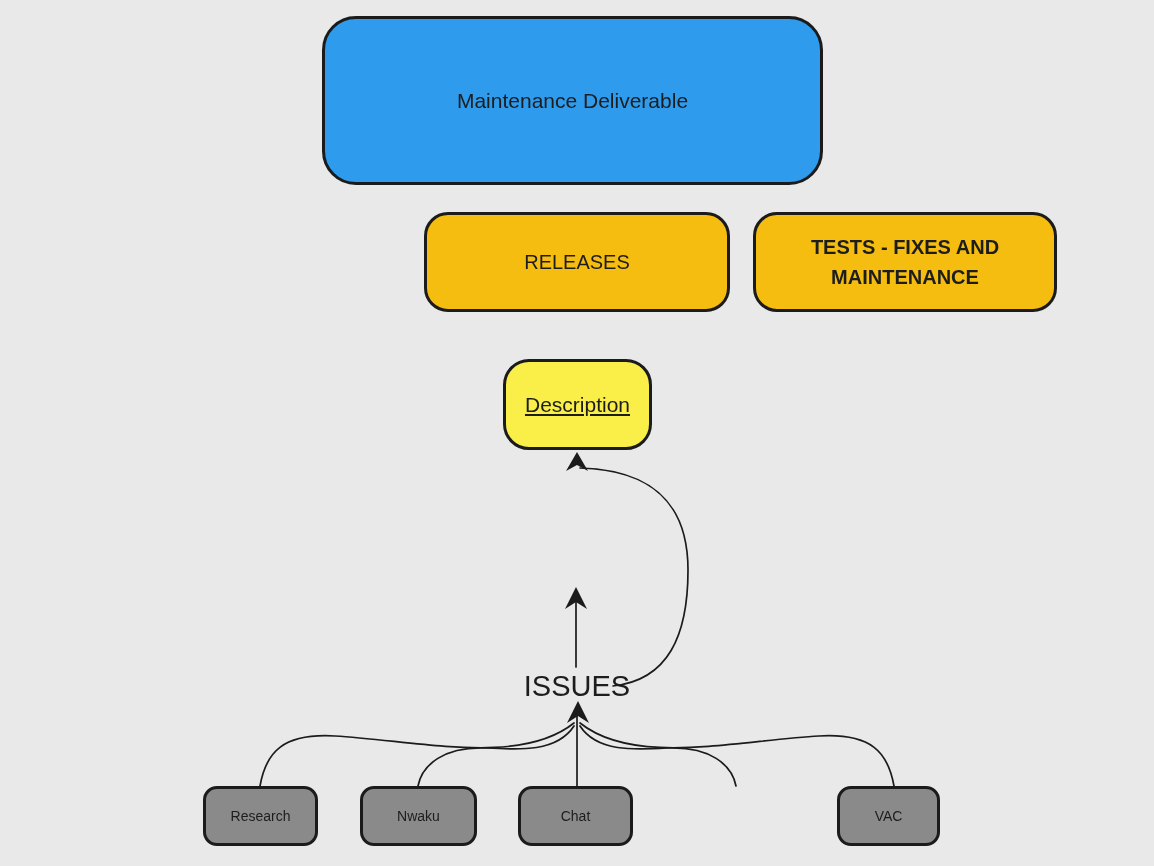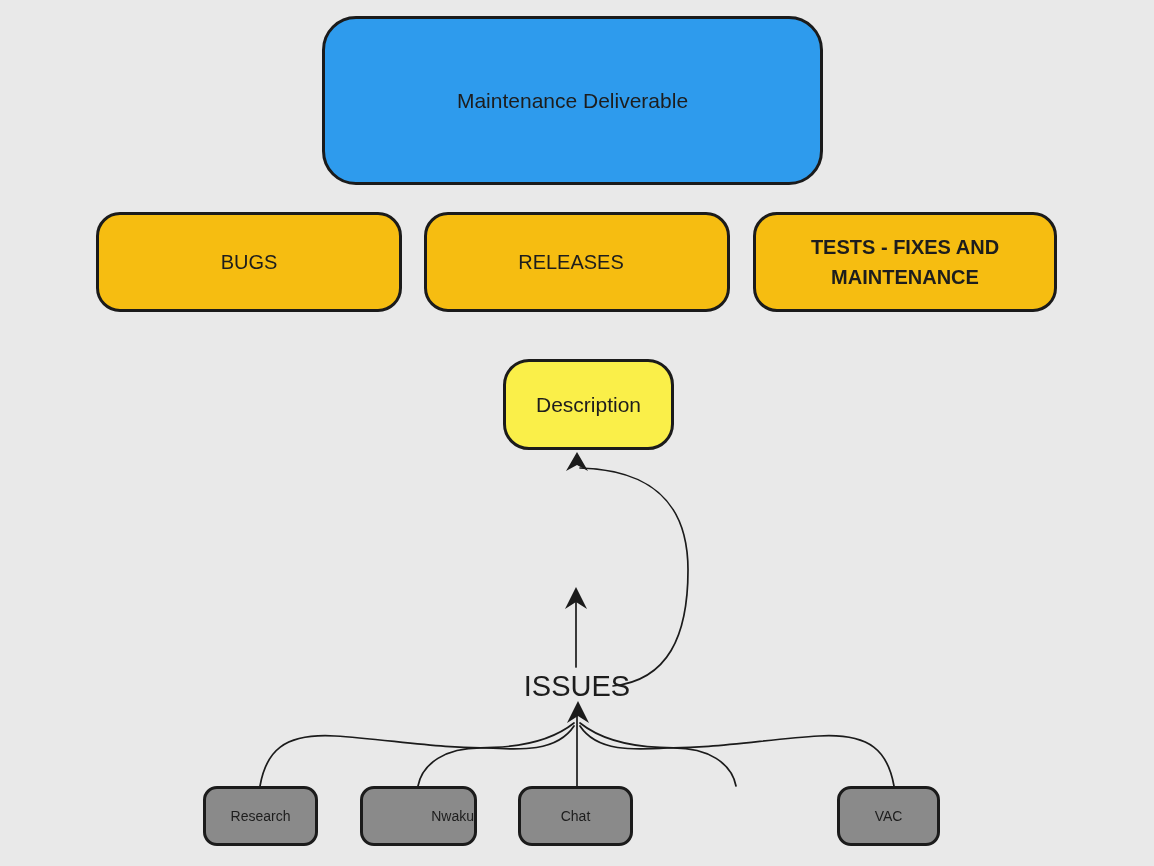--- a/index.html
+++ b/index.html
@@ -43,35 +43,35 @@
     border-radius: 34px;
     font-size: 21px;
   }
   .node-orange {
     top: 212px; height: 100px;
     border-radius: 24px;
     font-size: 20px;
     padding: 0 18px;
   }
   .node-bugs     { left: 96px;  width: 306px; }
-  .node-releases { left: 424px; width: 306px; padding-left: 6px; }
+  .node-releases { left: 424px; width: 306px; }
   .node-tests    { left: 753px; width: 304px; }
   .node-yellow {
     border-radius: 26px;
     font-size: 21px;
   }
-  .node-description { left: 503px; top: 359px; width: 171px; height: 91px; }
+  .node-description { left: 503px; top: 359px; width: 149px; height: 91px; text-decoration: underline; }
   .node-subissues   { left: 502px; top: 492px; width: 149px; height: 93px; }
   .node-gray {
     top: 786px; height: 60px;
     border-radius: 14px;
     font-size: 14px;
   }
   .node-research { left: 203px; width: 115px; }
-  .node-nwaku    { left: 360px; width: 117px; justify-content: flex-end; }
+  .node-nwaku    { left: 360px; width: 117px; }
   .node-chat     { left: 518px; width: 115px; }
   .node-jswaku   { left: 676px; width: 117px; }
   .node-vac      { left: 837px; width: 103px; }
   .issues-label {
     position: absolute;
     z-index: 2;
     left: 507px; top: 670px; width: 140px; height: 32px;
     display: flex;
     align-items: center;
     justify-content: center;
@@ -101,23 +101,20 @@
       <polygon points="578,701 589,723 578,716 567,723"></polygon>
       <polygon points="576,587 587,609 576,602 565,609"></polygon>
       <polygon points="577,452 588,471 577,465 566,471"></polygon>
     </g>
   </svg>
 
   <div class="node node-root" style="background: rgb(46, 155, 237);">
     <span>Maintenance Deliverable</span>
   </div>
 
-  <div class="node node-orange node-bugs" style="background: rgb(246, 189, 17);">
-    <span>BUGS</span>
-  </div>
 
   <div class="node node-orange node-releases" style="background: rgb(246, 189, 17);">
     <span>RELEASES</span>
   </div>
 
   <div class="node node-orange node-tests" style="background: rgb(246, 189, 17); font-weight: bold;">
     <span>TESTS - FIXES AND MAINTENANCE</span>
   </div>
 
   <div class="node node-yellow node-description" style="background: rgb(250, 239, 73);">

